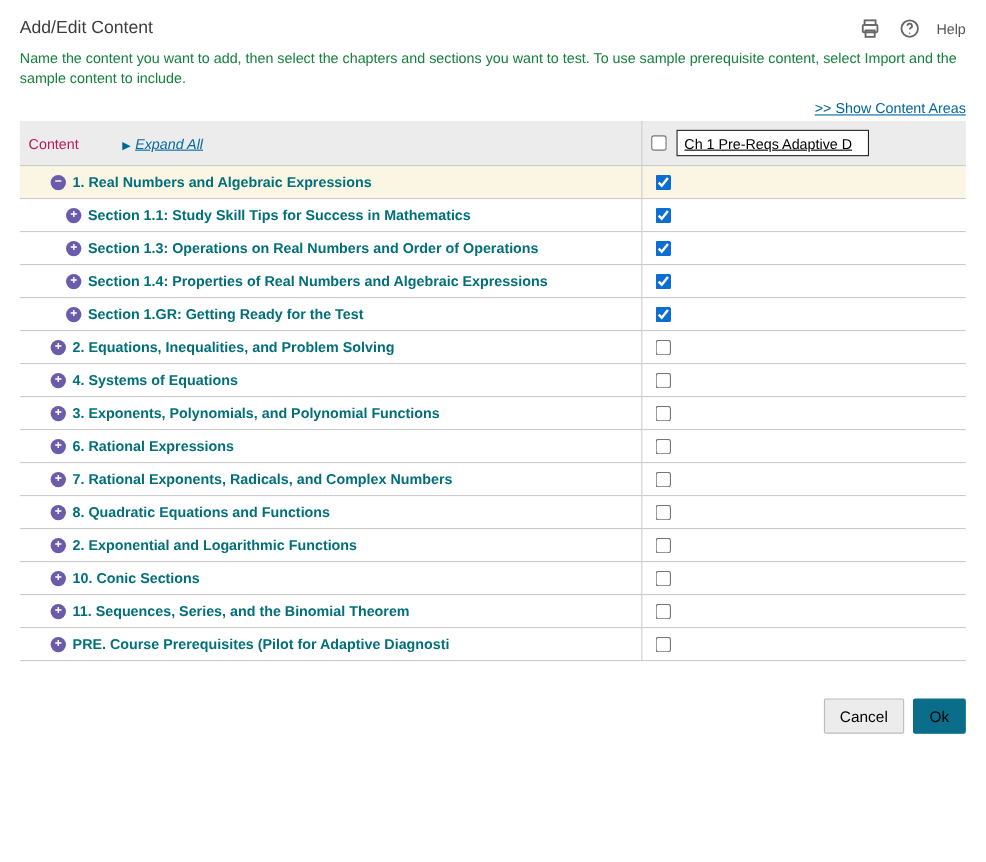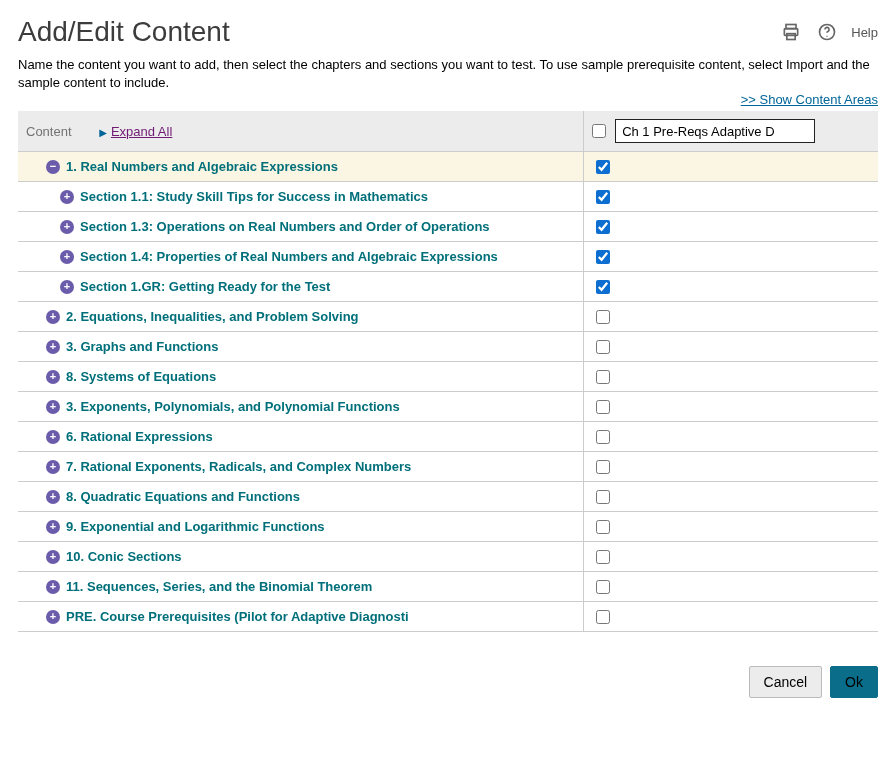--- a/index.html
+++ b/index.html
@@ -11,41 +11,41 @@
       width: 896px;
       padding: 16px 18px;
     }
     .header-row {
       display: flex;
       justify-content: space-between;
       align-items: center;
       margin-bottom: 8px;
     }
     .page-title {
-      font-size: 28px;
+      font-size: 16px;
       font-weight: 400;
       color: #3c3c3c;
     }
     .header-icons {
       display: flex;
       align-items: center;
       gap: 16px;
     }
     .print-icon svg { display: block; }
     .help-link {
       display: flex;
       align-items: center;
       gap: 14px;
       color: #555;
       cursor: pointer;
     }
     .description {
-      color: #000000;
+      color: #15803d;
       line-height: 1.4;
-      margin-bottom: 0;
+      margin-bottom: 11px;
     }
     .content-areas-link {
       display: block;
       text-align: right;
       color: #006699;
       text-decoration: underline;
       cursor: pointer;
       margin-bottom: 4px;
     }
     table.content-table {
@@ -84,42 +84,44 @@
     }
     tr.header-row-table td.col-left {
       border-right: 1px solid #ccc;
       padding: 6px 8px;
     }
     tr.header-row-table td.col-right {
       padding: 6px 8px;
       white-space: nowrap;
     }
     .content-label {
-      color: #737373;
-      margin-right: 24px;
+      color: #be185d;
+      margin-right: 36px;
     }
     .expand-link {
-      color: #701a75;
+      color: #0369a1;
       text-decoration: underline;
       cursor: pointer;
+      font-style: italic;
     }
     .expand-tri {
       color: #006699;
       font-size: 10px;
       margin-right: 4px;
     }
     .name-input {
       border: 1px solid #222;
       padding: 3px 6px;
       font-size: 13px;
-      width: 200px;
+      width: 175px;
       height: 24px;
       font-family: inherit;
       vertical-align: middle;
       margin-left: 6px;
+      text-decoration: underline;
     }
     .header-checkbox {
       vertical-align: middle;
       width: 14px;
       height: 14px;
     }
     .col-left {
       width: 565px;
     }
     .col-right {
@@ -250,45 +252,41 @@
       </tr>
       <tr class="content-row">
         <td class="col-left"><span class="indent-2"><span class="expand-icon">+</span><span class="row-label">Section 1.GR: Getting Ready for the Test</span></span></td>
         <td class="col-right"><input type="checkbox" class="row-check" checked="" style=""></td>
       </tr>
       <tr class="content-row">
         <td class="col-left"><span class="indent-1"><span class="expand-icon">+</span><span class="row-label">2. Equations, Inequalities, and Problem Solving</span></span></td>
         <td class="col-right"><input type="checkbox" class="row-check" style=""></td>
       </tr>
       <tr class="content-row">
-        <td class="col-left"><span class="indent-1"><span class="expand-icon">+</span><span class="row-label">3. Graphs and Functions</span></span></td>
-        <td class="col-right"><input type="checkbox" class="row-check" style=""></td>
-      </tr>
-      <tr class="content-row">
-        <td class="col-left"><span class="indent-1"><span class="expand-icon">+</span><span class="row-label">8. Systems of Equations</span></span></td>
+        <td class="col-left"><span class="indent-1"><span class="expand-icon">+</span><span class="row-label">4. Systems of Equations</span></span></td>
         <td class="col-right"><input type="checkbox" class="row-check" style=""></td>
       </tr>
       <tr class="content-row">
         <td class="col-left"><span class="indent-1"><span class="expand-icon">+</span><span class="row-label">3. Exponents, Polynomials, and Polynomial Functions</span></span></td>
         <td class="col-right"><input type="checkbox" class="row-check" style=""></td>
       </tr>
       <tr class="content-row">
         <td class="col-left"><span class="indent-1"><span class="expand-icon">+</span><span class="row-label">6. Rational Expressions</span></span></td>
         <td class="col-right"><input type="checkbox" class="row-check" style=""></td>
       </tr>
       <tr class="content-row">
         <td class="col-left"><span class="indent-1"><span class="expand-icon">+</span><span class="row-label">7. Rational Exponents, Radicals, and Complex Numbers</span></span></td>
         <td class="col-right"><input type="checkbox" class="row-check" style=""></td>
       </tr>
       <tr class="content-row">
         <td class="col-left"><span class="indent-1"><span class="expand-icon">+</span><span class="row-label">8. Quadratic Equations and Functions</span></span></td>
         <td class="col-right"><input type="checkbox" class="row-check" style=""></td>
       </tr>
       <tr class="content-row">
-        <td class="col-left"><span class="indent-1"><span class="expand-icon">+</span><span class="row-label">9. Exponential and Logarithmic Functions</span></span></td>
+        <td class="col-left"><span class="indent-1"><span class="expand-icon">+</span><span class="row-label">2. Exponential and Logarithmic Functions</span></span></td>
         <td class="col-right"><input type="checkbox" class="row-check" style=""></td>
       </tr>
       <tr class="content-row">
         <td class="col-left"><span class="indent-1"><span class="expand-icon">+</span><span class="row-label">10. Conic Sections</span></span></td>
         <td class="col-right"><input type="checkbox" class="row-check" style=""></td>
       </tr>
       <tr class="content-row">
         <td class="col-left"><span class="indent-1"><span class="expand-icon">+</span><span class="row-label">11. Sequences, Series, and the Binomial Theorem</span></span></td>
         <td class="col-right"><input type="checkbox" class="row-check" style=""></td>
       </tr>

